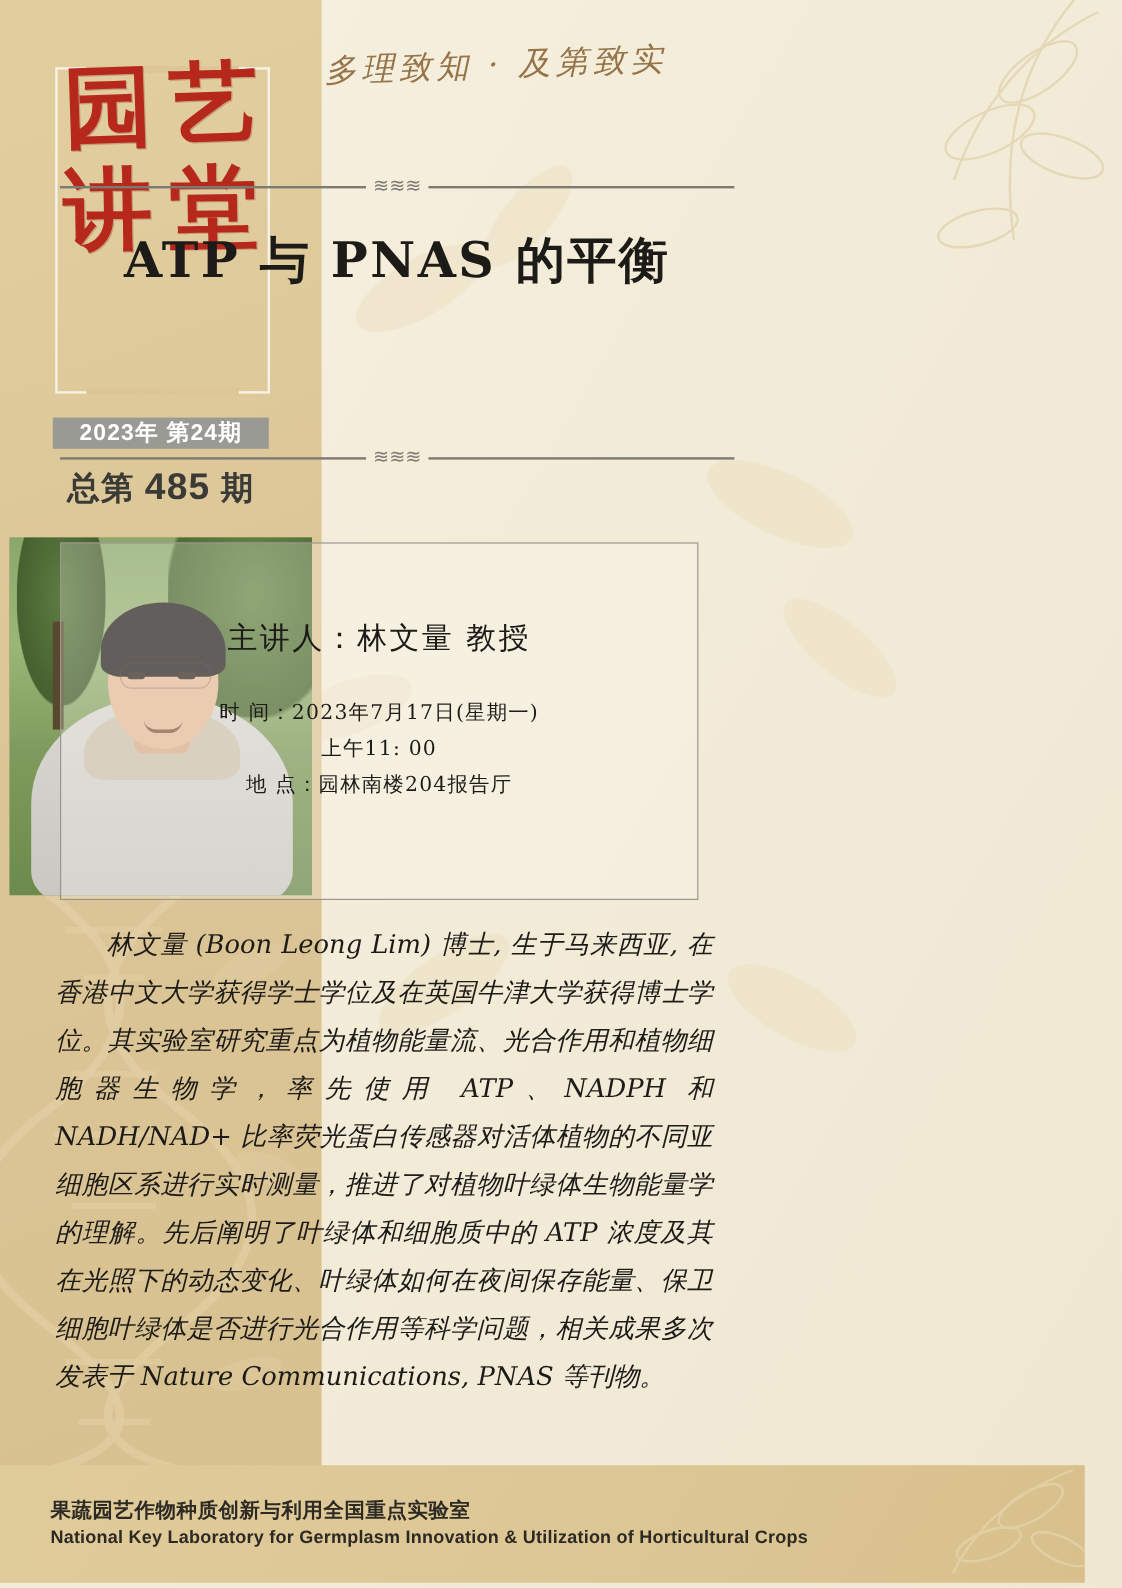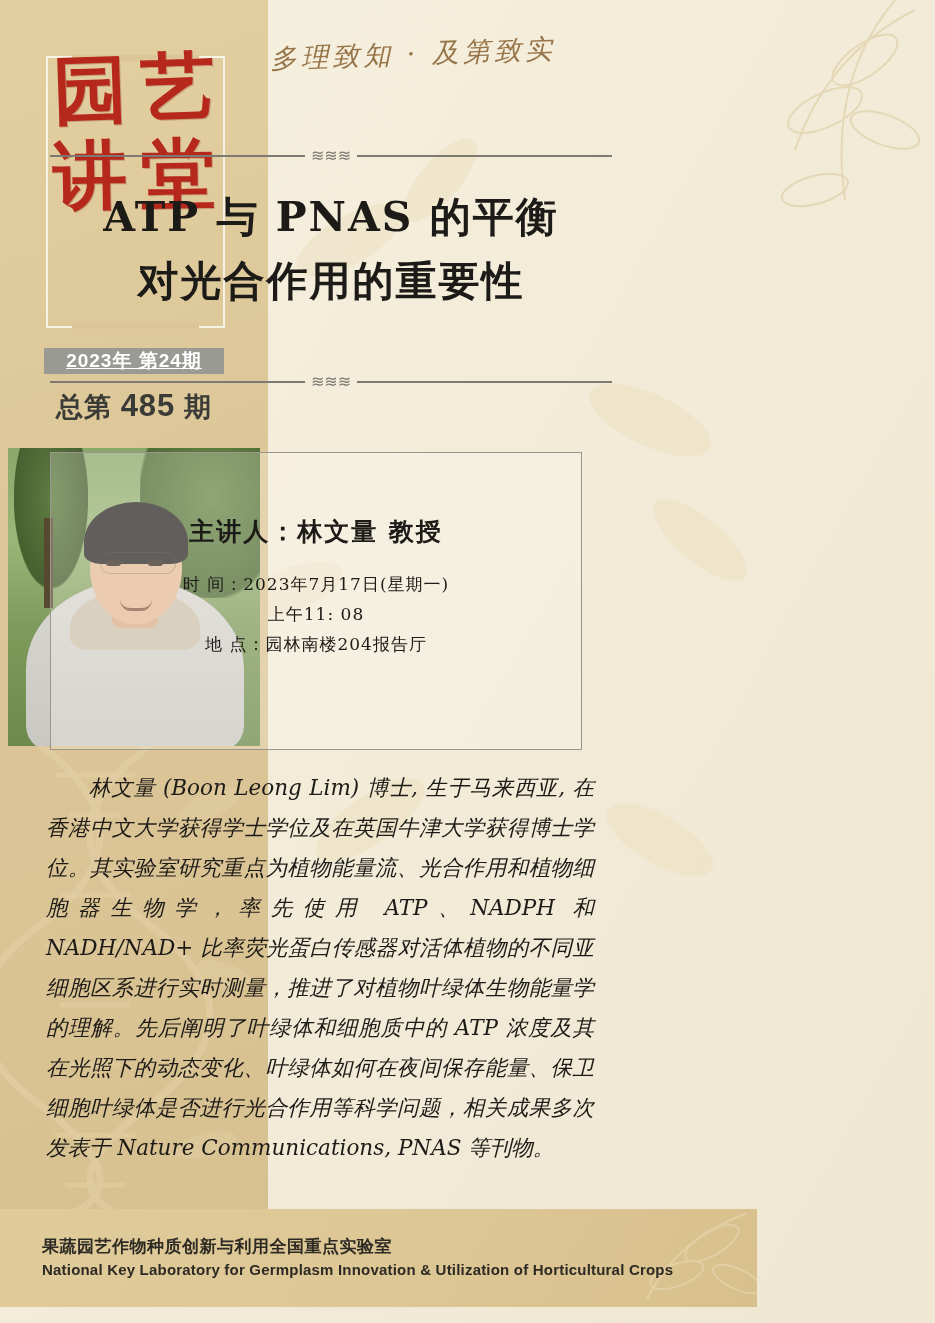--- a/index.html
+++ b/index.html
@@ -89,21 +89,20 @@
     left: 44px; top: 348px;
     width: 180px; height: 26px;
     background: #9a9a95;
     color: #ffffff;
     font-size: 19px;
     font-weight: bold;
     display: flex;
     align-items: center;
     justify-content: center;
     letter-spacing: 1px;
-    text-decoration: underline;
   }
   .issue-total {
     position: absolute;
     left: 0; top: 388px;
     width: 268px;
     text-align: center;
     color: #3a3a36;
     font-size: 27px;
     font-weight: bold;
     letter-spacing: 1px;
@@ -262,23 +261,23 @@
     background: rgba(255,253,246,.25);
   }
   .info-inner {
     padding-top: 62px;
     text-align: center;
     color: #1d1b17;
     font-family: "DejaVu Serif", serif;
   }
   .speaker-line {
     font-size: 25px;
-    font-weight: bold;
+    font-weight: normal;
     letter-spacing: 2px;
-    margin-bottom: 22px;
+    margin-bottom: 32px;
   }
   .info-row {
     font-size: 17px;
     line-height: 1.75;
     letter-spacing: 1px;
   }
 
   .bio {
     position: absolute;
     left: 46px; top: 768px;
@@ -288,22 +287,22 @@
     line-height: 1.86;
     color: #1d1b17;
     text-align: justify;
     text-indent: 2em;
     font-style: italic;
   }
 
   
   .footer {
     position: absolute;
-    left: 0; bottom: 16px;
-    width: 757px;
+    left: 0; bottom: 4px;
+    width: 904px;
     height: 98px;
     background: linear-gradient(120deg, #e0cb9a 0%, #dcc694 60%, #d8c08c 100%);
   }
   .footer-cn {
     position: absolute;
     left: 42px; top: 26px;
     font-size: 17px;
     font-weight: bold;
     color: #2d2a24;
     letter-spacing: .5px;
@@ -416,34 +415,33 @@
   <div class="calligraphy">多理致知 · 及第致实</div>
 
   <div class="rule top">
     <span class="bar"></span>
     <span class="wave">≋≋≋</span>
     <span class="bar"></span>
   </div>
 
   <div class="title-block">
     <div class="title-line">ATP 与 PNAS 的平衡</div>
-    <div class="title-line">对光合作用的重要性</div>
   </div>
 
   <div class="rule bottom">
     <span class="bar"></span>
     <span class="wave">≋≋≋</span>
     <span class="bar"></span>
   </div>
 
   <div class="info-box">
     <div class="info-inner">
       <div class="speaker-line">主讲人：林文量  教授</div>
       <div class="info-row">时  间：2023年7月17日(星期一)</div>
-      <div class="info-row">上午11: 08</div>
+      <div class="info-row">上午11: 00</div>
       <div class="info-row">地  点：园林南楼204报告厅</div>
     </div>
   </div>
 
   <div class="bio">林文量 (Boon Leong Lim) 博士, 生于马来西亚, 在香港中文大学获得学士学位及在英国牛津大学获得博士学位。其实验室研究重点为植物能量流、光合作用和植物细胞器生物学，率先使用 ATP、NADPH 和 NADH/NAD+ 比率荧光蛋白传感器对活体植物的不同亚细胞区系进行实时测量，推进了对植物叶绿体生物能量学的理解。先后阐明了叶绿体和细胞质中的 ATP 浓度及其在光照下的动态变化、叶绿体如何在夜间保存能量、保卫细胞叶绿体是否进行光合作用等科学问题，相关成果多次发表于 Nature Communications, PNAS 等刊物。</div>
 
   <div class="footer">
     <svg class="footer-leaf" viewBox="0 0 260 98">
       <g fill="none" stroke="#efe3c4" stroke-width="2">
         <path d="M250 4 C200 24 170 50 150 90"></path>

